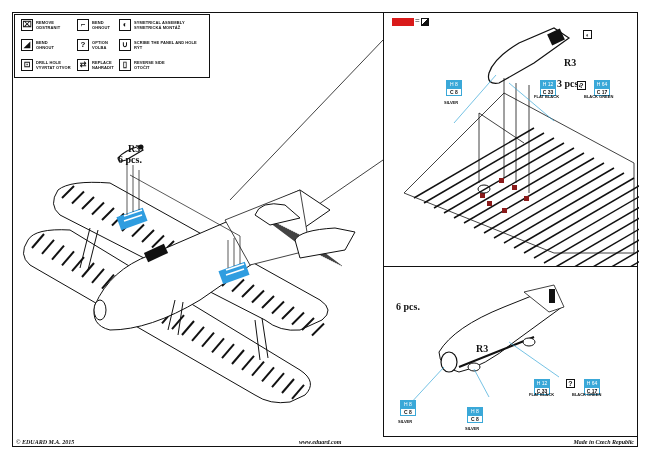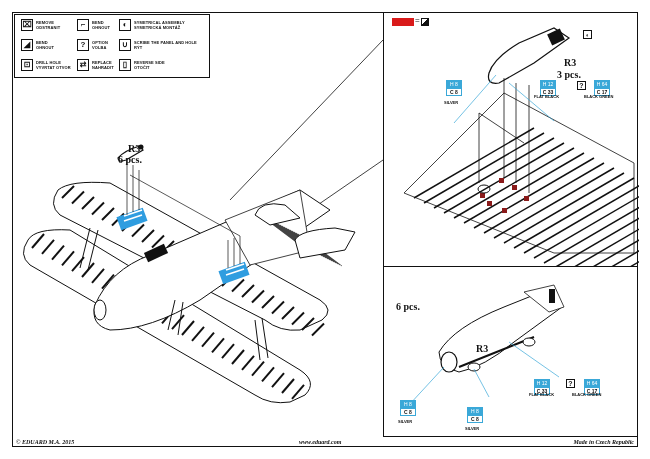--- a/index.html
+++ b/index.html
@@ -258,21 +258,21 @@
       <rect x="140" y="183" width="5" height="5"></rect>
         <rect x="118" y="195" width="5" height="5"></rect>
     </g>
     <ellipse cx="100" cy="176" rx="6" ry="4" fill="none" stroke="#111" stroke-width="1"></ellipse>
   </svg>
   <div style="position: absolute; left: 8px; top: 5px; width: 22px; height: 8px; background: rgb(217, 26, 26);" title="#d91a1a"></div>
   <span style="position:absolute;left:31px;top:3px;font-size:8px;font-family:'Liberation Sans',sans-serif;">=</span>
   <span style="position:absolute;left:37px;top:5px;width:8px;height:8px;border:1px solid #111;box-sizing:border-box;background:linear-gradient(135deg,#fff 50%,#111 50%);"></span>
   <div class="lbl" style="left:180px;top:15px;">R3</div>
   <span style="position:absolute;left:199px;top:17px;width:9px;height:9px;border:1px solid #111;box-sizing:border-box;font-size:6px;text-align:center;line-height:8px;">◐</span>
-  <div class="lbl" style="left:173px;top:27px;text-align:center;">3 pcs.</div>
+  <div class="lbl" style="left:173px;top:36px;text-align:center;">3 pcs.</div>
 
   <div class="chip" style="left:62px;top:67px;">
       <span class="h">H 8</span>
       <span class="c">C 8</span>
     </div>
   <div class="chip-name" style="left:60px;top:87px;">Silver</div>
   <div class="chip" style="left:156px;top:67px;">
       <span class="h">H 12</span>
       <span class="c">C 33</span>
     </div>

